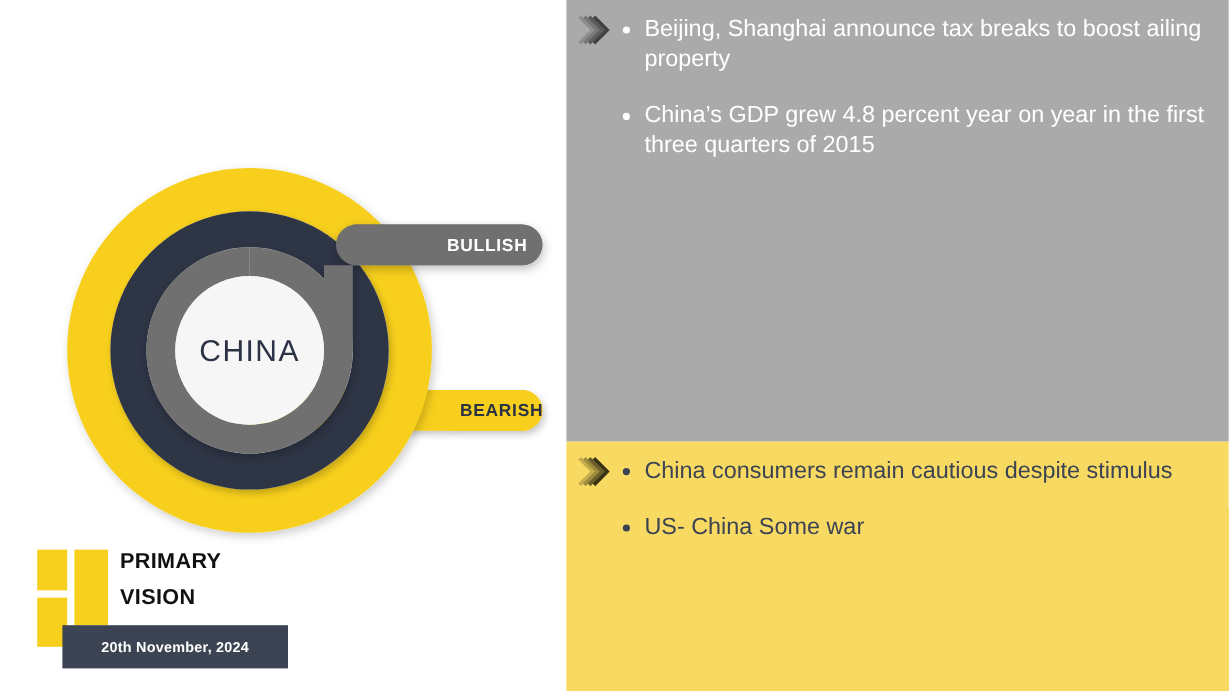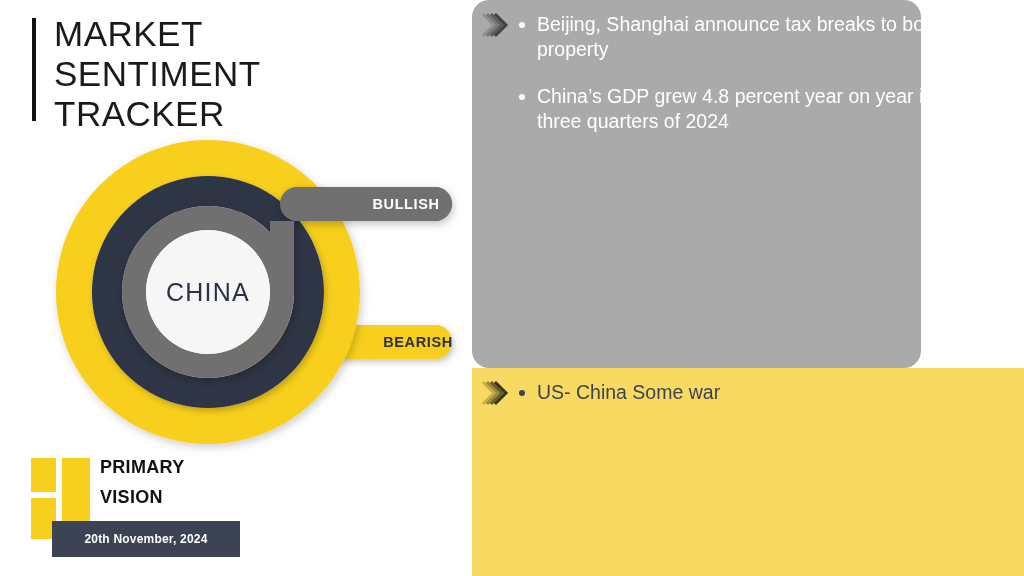--- a/index.html
+++ b/index.html
@@ -90,23 +90,22 @@
   }
   #date-text{
     color:#ffffff;font-size:12px;font-weight:700;letter-spacing:0.2px;
   }
 
   
   #right-panel{
     position:absolute;left:472px;top:0;width:552px;height:576px;
   }
   #bullish-panel{
-    position:absolute;left:0;top:0;width:449px;height:368px;
+    position:absolute;left:0;top:0;width:552px;height:368px;
     background:#aaaaaa;
-    border-radius:17px;
   }
   #bearish-panel{
     position:absolute;left:0;top:368px;width:552px;height:208px;
     background:#f8da62;
   }
 
   .chevron-icon{
     position:absolute;left:8px;top:10px;
     width:34px;height:30px;
   }
@@ -136,26 +135,20 @@
   #bullish-list .bullet-item{color:#ffffff;}
   #bearish-list .bullet-item{color:#3c4353;}
 </style>
 </head>
 <body>
 
 <div id="slide">
 
   <div id="left-panel">
 
-    <div id="title-block">
-      <div id="title-accent"></div>
-      <div id="title-text">MARKET
-SENTIMENT
-TRACKER</div>
-    </div>
 
     <div id="ring-chart">
       <svg width="442" height="340" viewBox="0 0 442 340" xmlns="http://www.w3.org/2000/svg">
         <defs>
           <filter id="softshadow" x="-30%" y="-30%" width="170%" height="170%">
             <feDropShadow dx="2" dy="3" stdDeviation="4" flood-color="#000000" flood-opacity="0.20"></feDropShadow>
           </filter>
           <filter id="softshadow2" x="-30%" y="-30%" width="170%" height="170%">
             <feDropShadow dx="2" dy="3" stdDeviation="3" flood-color="#000000" flood-opacity="0.22"></feDropShadow>
           </filter>
@@ -233,33 +226,34 @@
       <svg class="chevron-icon" viewBox="0 0 34 30" xmlns="http://www.w3.org/2000/svg">
         <g fill="none" stroke="#3b3b3b" stroke-width="3" stroke-linecap="square">
           <path d="M4 5 L14 15 L4 25" opacity="0.25"></path>
           <path d="M8 5 L18 15 L8 25" opacity="0.45"></path>
           <path d="M12 5 L22 15 L12 25" opacity="0.70"></path>
           <path d="M16 5 L26 15 L16 25" opacity="0.95"></path>
         </g>
       </svg>
       <ul class="bullet-list" id="bullish-list">
         <li class="bullet-item">Beijing, Shanghai announce tax breaks to boost ailing property</li>
-        <li class="bullet-item">China’s GDP grew 4.8 percent year on year in the first three quarters of 2024</li>
+        <li class="bullet-item">China’s GDP grew 4.8 percent year on year in the first three quarters of 2015</li>
       </ul>
     </div>
 
     <div id="bearish-panel">
       <svg class="chevron-icon" viewBox="0 0 34 30" xmlns="http://www.w3.org/2000/svg">
         <g fill="none" stroke="#2e2a12" stroke-width="3" stroke-linecap="square">
           <path d="M4 5 L14 15 L4 25" opacity="0.25"></path>
           <path d="M8 5 L18 15 L8 25" opacity="0.45"></path>
           <path d="M12 5 L22 15 L12 25" opacity="0.70"></path>
           <path d="M16 5 L26 15 L16 25" opacity="0.95"></path>
         </g>
       </svg>
       <ul class="bullet-list" id="bearish-list">
+        <li class="bullet-item">China consumers remain cautious despite stimulus</li>
         <li class="bullet-item">US- China Some war</li>
       </ul>
     </div>
 
   </div>
 
 </div>
 
 </body></html>

